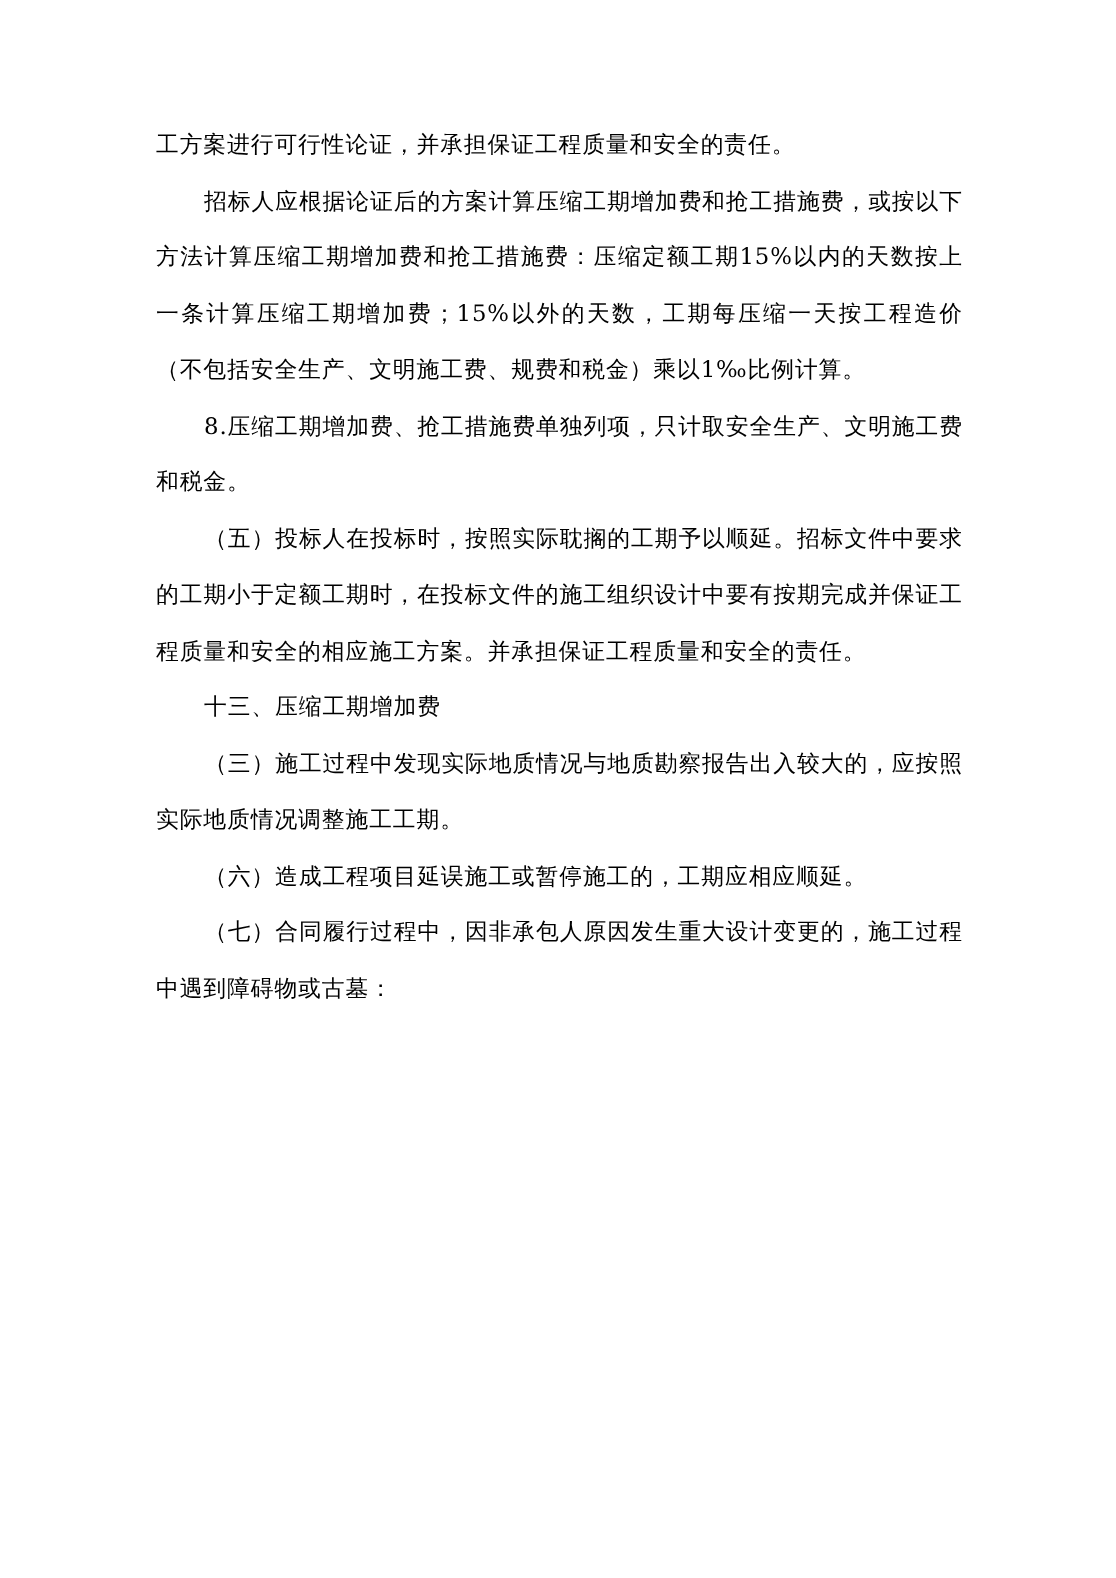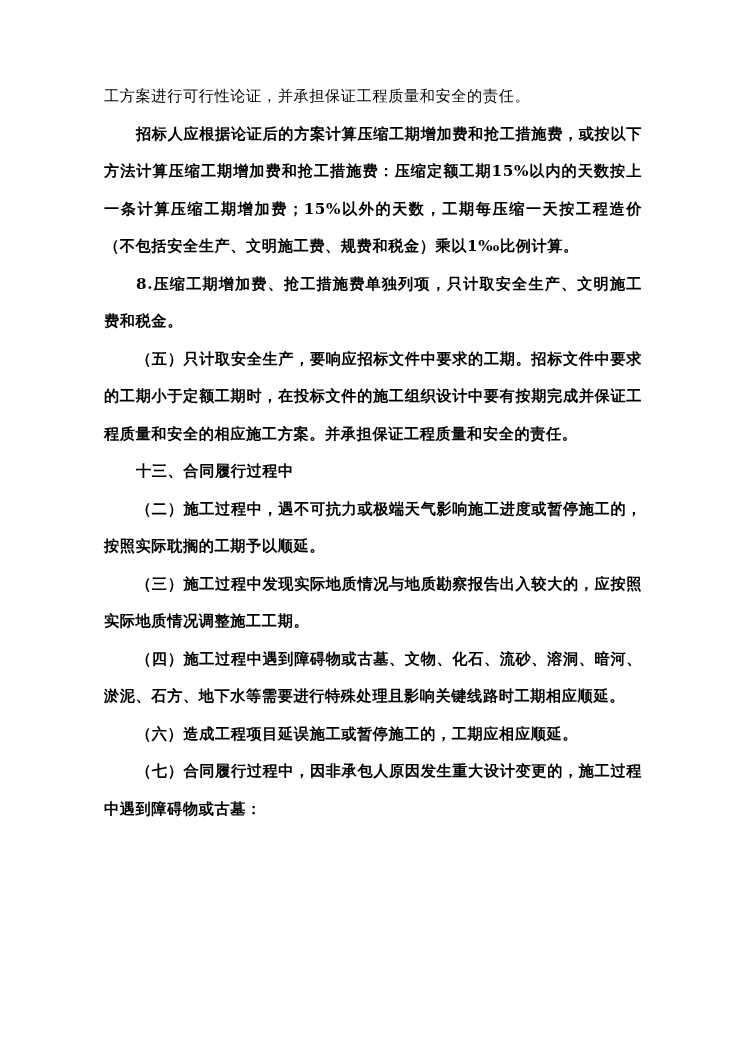--- a/index.html
+++ b/index.html
@@ -33,37 +33,34 @@
     line-height: 37.5px;
     letter-spacing: 0.6px;
     text-align: justify;
     text-justify: inter-ideograph;
     margin: 0;
     white-space: pre-wrap;
     word-break: break-all;
   }
   .indent-2 {
     text-indent: 32px;
-    font-weight: bold;
   }
   .indent-0 {
     text-indent: 0;
   }
 </style>
 </head>
 <body>
 
 <div class="page">
   <div class="content">
 
     <p class="para indent-0">工方案进行可行性论证，并承担保证工程质量和安全的责任。</p>
     <p class="para indent-2">招标人应根据论证后的方案计算压缩工期增加费和抢工措施费，或按以下方法计算压缩工期增加费和抢工措施费：压缩定额工期15%以内的天数按上一条计算压缩工期增加费；15%以外的天数，工期每压缩一天按工程造价（不包括安全生产、文明施工费、规费和税金）乘以1‰比例计算。</p>
     <p class="para indent-2">8.压缩工期增加费、抢工措施费单独列项，只计取安全生产、文明施工费和税金。</p>
-    <p class="para indent-2">（五）只计取安全生产，要响应招标文件中要求的工期。招标文件中要求的工期小于定额工期时，在投标文件的施工组织设计中要有按期完成并保证工程质量和安全的相应施工方案。并承担保证工程质量和安全的责任。</p>
-    <p class="para indent-2">十三、合同履行过程中</p>
-    <p class="para indent-2">（二）施工过程中，遇不可抗力或极端天气影响施工进度或暂停施工的，按照实际耽搁的工期予以顺延。</p>
+    <p class="para indent-2">（五）投标人在投标时，按照实际耽搁的工期予以顺延。招标文件中要求的工期小于定额工期时，在投标文件的施工组织设计中要有按期完成并保证工程质量和安全的相应施工方案。并承担保证工程质量和安全的责任。</p>
+    <p class="para indent-2">十三、压缩工期增加费</p>
     <p class="para indent-2">（三）施工过程中发现实际地质情况与地质勘察报告出入较大的，应按照实际地质情况调整施工工期。</p>
-    <p class="para indent-2">（四）施工过程中遇到障碍物或古墓、文物、化石、流砂、溶洞、暗河、淤泥、石方、地下水等需要进行特殊处理且影响关键线路时工期相应顺延。</p>
     <p class="para indent-2">（六）造成工程项目延误施工或暂停施工的，工期应相应顺延。</p>
     <p class="para indent-2">（七）合同履行过程中，因非承包人原因发生重大设计变更的，施工过程中遇到障碍物或古墓：</p>
 
   </div>
 </div>
 
 </body></html>

